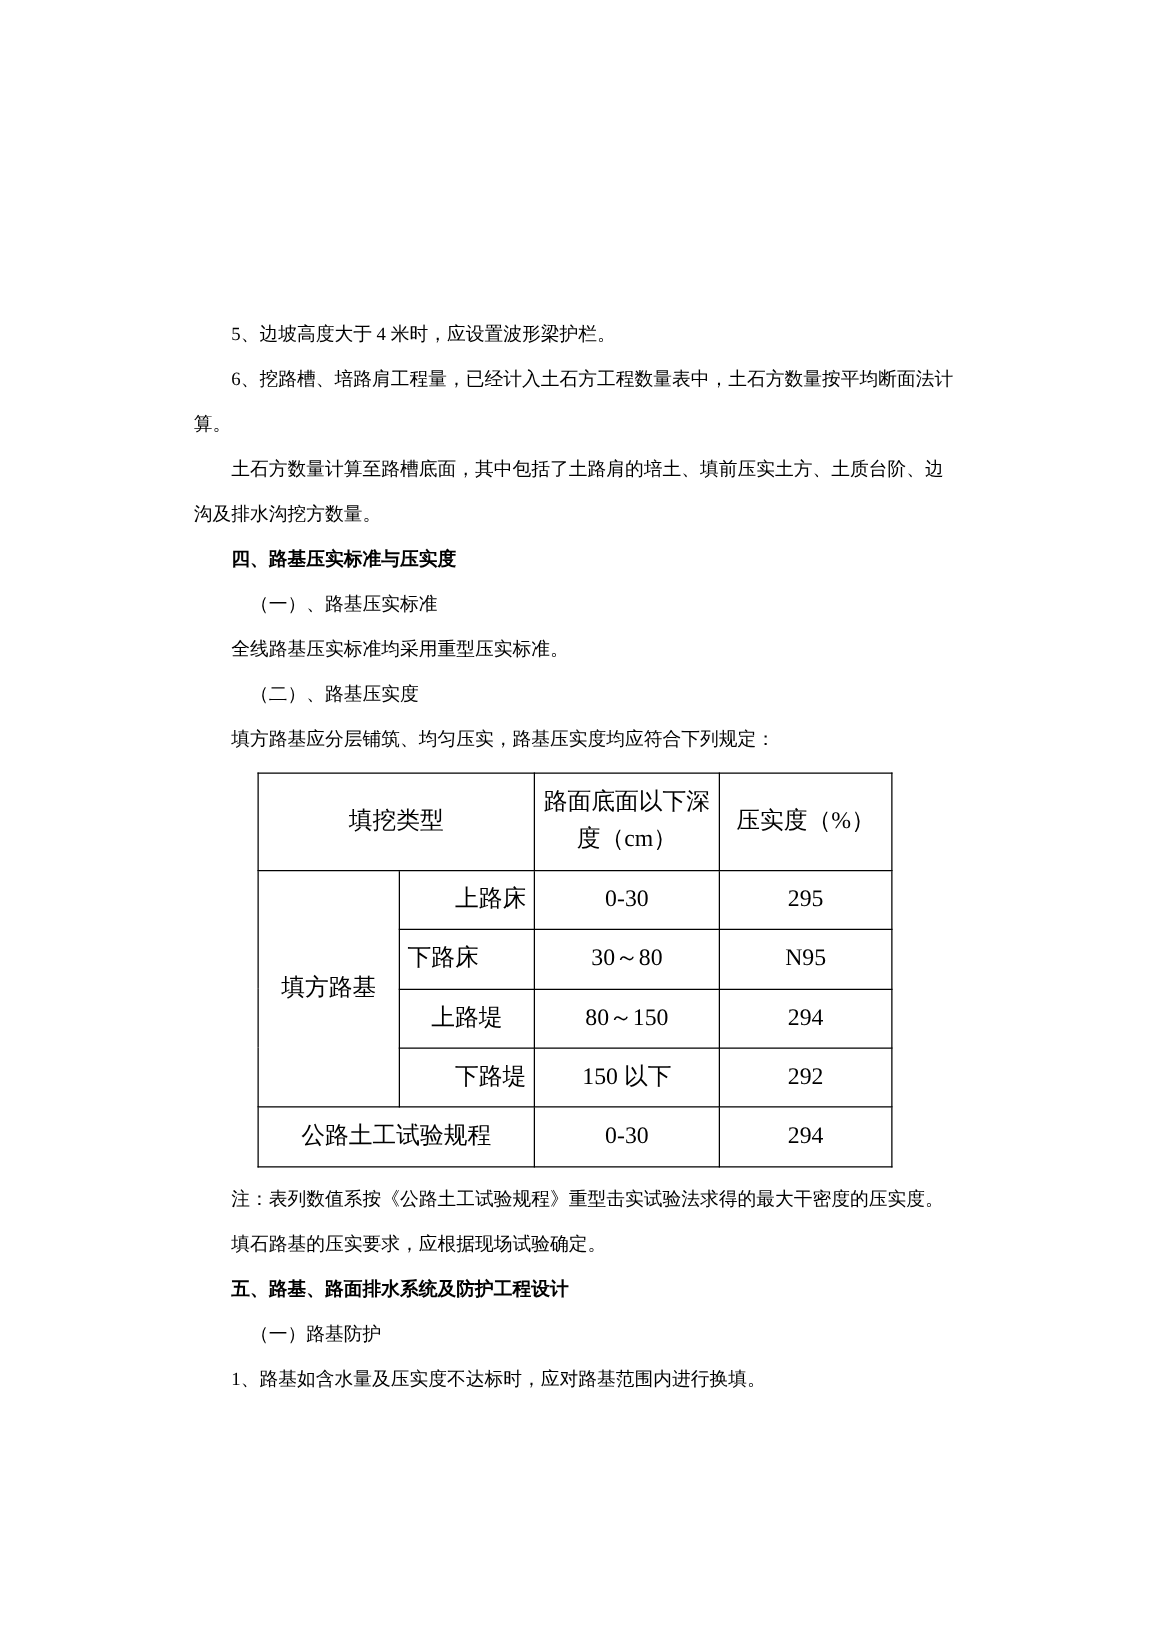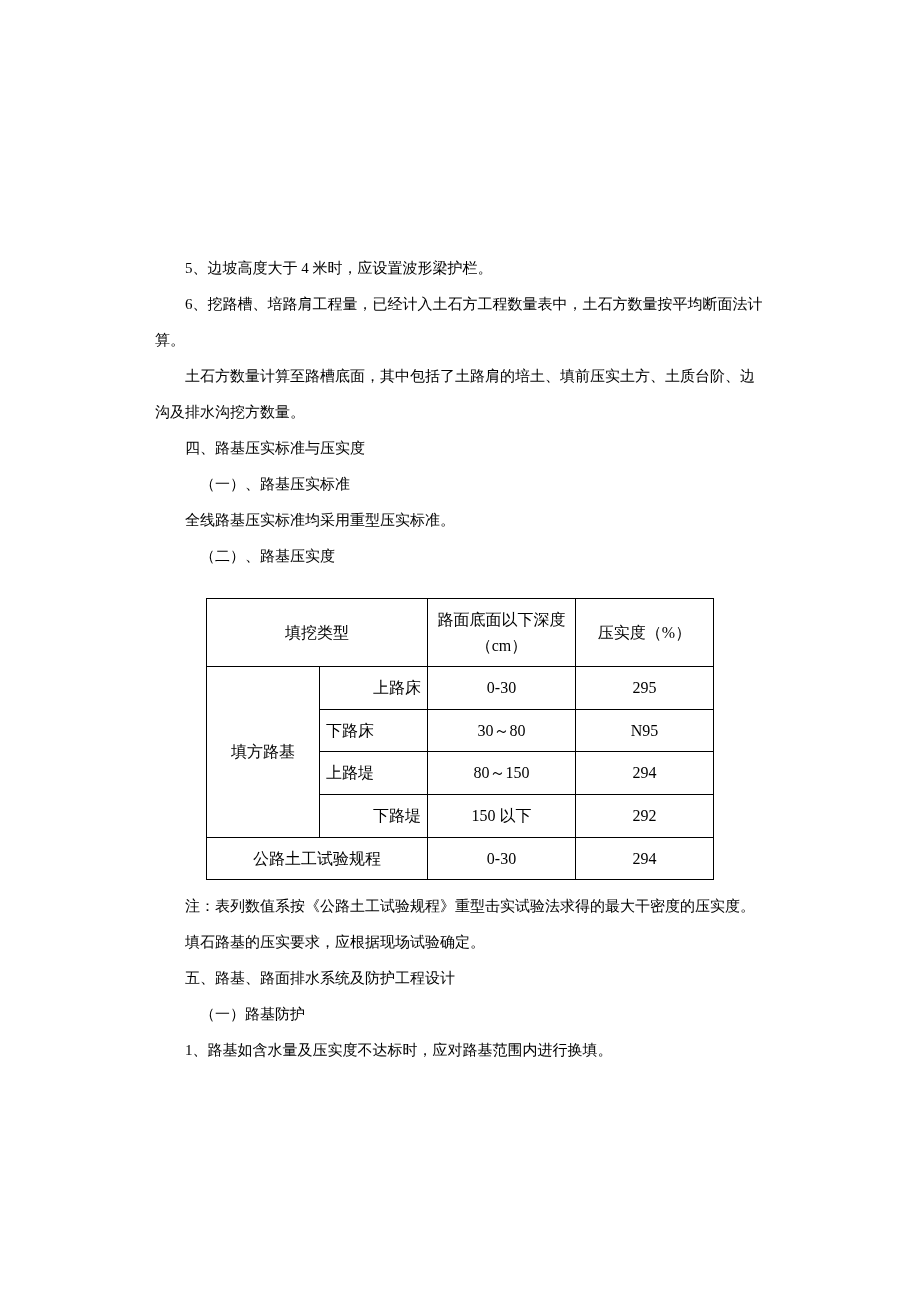--- a/index.html
+++ b/index.html
@@ -13,27 +13,27 @@
       padding: 250px 155px 100px 155px;
       color: #000;
       font-size: 15px;
       line-height: 2.4;
     }
     .para {
       text-indent: 2em;
       margin: 0;
     }
     .bold {
-      font-weight: normal;
+      font-weight: bold;
       font-family: "SimHei", "黑体", sans-serif;
     }
     table.spec {
       border-collapse: collapse;
-      margin: 24px auto 8px auto;
-      font-size: 16px;
+      margin: 8px auto 8px auto;
+      font-size: 19px;
       line-height: 1.6;
     }
     table.spec td, table.spec th {
       border: 1px solid #000;
       padding: 8px 6px;
       text-align: center;
       vertical-align: middle;
       font-weight: normal;
     }
     .col-type   { width: 100px; }
@@ -55,41 +55,42 @@
   <p class="para">土石方数量计算至路槽底面，其中包括了土路肩的培土、填前压实土方、土质台阶、边沟及排水沟挖方数量。</p>
 
   <p class="para bold">四、路基压实标准与压实度</p>
 
   <p class="para">　<span>（一）、路基压实标准</span></p>
 
   <p class="para">全线路基压实标准均采用重型压实标准。</p>
 
   <p class="para">　<span>（二）、路基压实度</span></p>
 
+  <p class="para">填方路基应分层铺筑、均匀压实，路基压实度均应符合下列规定：</p>
 
   <table class="spec">
     <tbody>
         <tr>
       <th colspan="2" class="col-type">填挖类型</th>
       <th class="col-depth th-depth">路面底面以下深度（cm）</th>
       <th class="col-deg">压实度（%）</th>
     </tr>
     <tr>
       <td rowspan="4" class="col-type">填方路基</td>
       <td class="col-sub" style="text-align:right;padding-left:6px">上路床</td>
       <td class="col-depth">0-30</td>
       <td class="col-deg">295</td>
     </tr>
     <tr>
       <td class="col-sub" style="text-align:left;padding-left:6px">下路床</td>
       <td class="col-depth">30～80</td>
       <td class="col-deg">N95</td>
     </tr>
     <tr>
-      <td class="col-sub" style="text-align:left;padding-left:6px">上路堤</td>
+      <td class="col-sub" style="text-align:center;padding-left:6px">上路堤</td>
       <td class="col-depth">80～150</td>
       <td class="col-deg">294</td>
     </tr>
     <tr>
       <td class="col-sub" style="text-align:right;padding-left:6px">下路堤</td>
       <td class="col-depth">150 以下</td>
       <td class="col-deg">292</td>
     </tr>
     <tr>
       <td colspan="2">公路土工试验规程</td>

